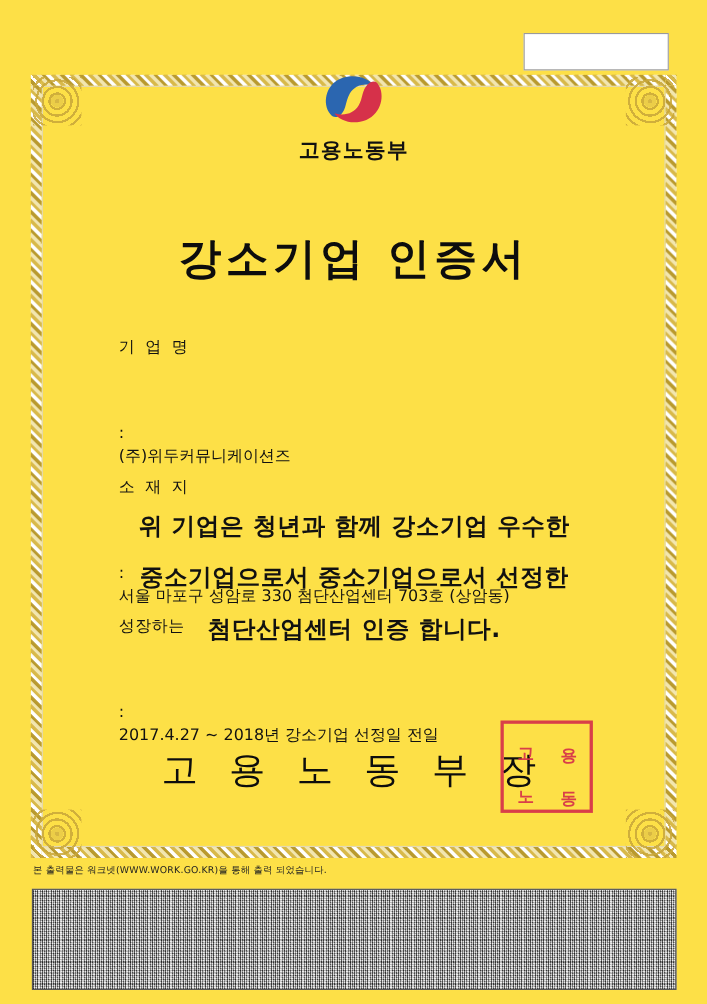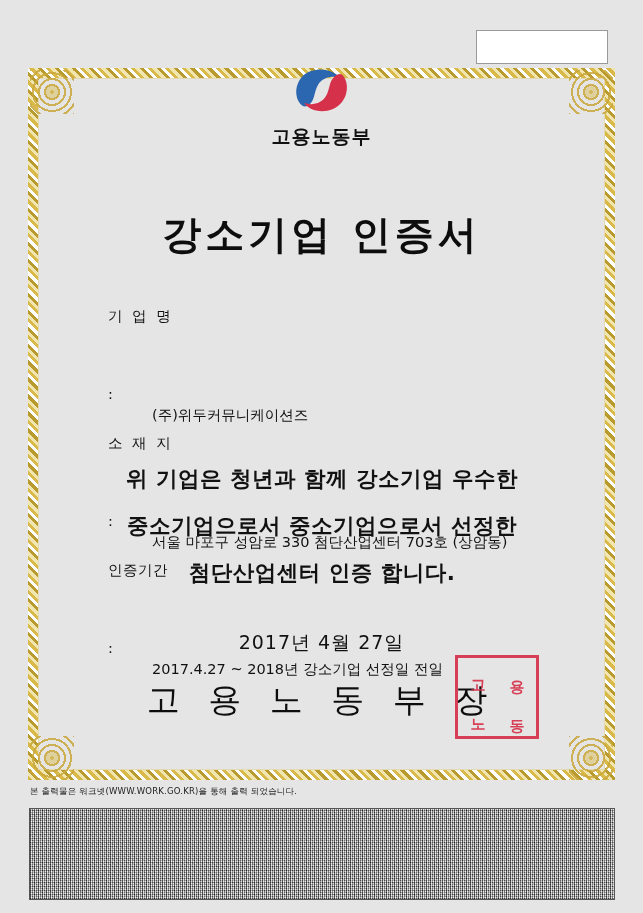--- a/index.html
+++ b/index.html
@@ -15,21 +15,21 @@
     color: #1a1a1a;
     overflow: hidden;
   }
 
   
   .sheet {
     position: absolute;
     left: 0; top: 0;
     width: 643px;
     height: 913px;
-    background: #e5e5e5;
+    background: #fde047;
   }
 
   
   .frame {
     position: absolute;
     left: 28px;
     top: 68px;
     width: 587px;
     height: 712px;
     box-sizing: border-box;
@@ -139,21 +139,20 @@
     letter-spacing: 2.5px;
     white-space: nowrap;
   }
   .field-colon {
     flex: 0 0 12px;
     text-align: center;
   }
   .field-value {
     flex: 1 1 auto;
     letter-spacing: 0px;
-    margin-left: 44px;
   }
   .field-row.tight .field-label { letter-spacing: 0.5px; }
 
   
   .body-text {
     position: absolute;
     left: 66px;
     top: 455px;
     width: 512px;
     text-align: center;
@@ -281,33 +280,32 @@
       <span class="field-label">기 업 명</span>
       <span class="field-colon">:</span>
       <span class="field-value">(주)위두커뮤니케이션즈</span>
     </div>
     <div class="field-row">
       <span class="field-label">소 재 지</span>
       <span class="field-colon">:</span>
       <span class="field-value">서울 마포구 성암로 330 첨단산업센터 703호 (상암동)</span>
     </div>
     <div class="field-row tight">
-      <span class="field-label">인증기간</span>
+      <span class="field-label">성장하는</span>
       <span class="field-colon">:</span>
       <span class="field-value">2017.4.27 ~ 2018년 강소기업 선정일 전일</span>
     </div>
   </div>
 
   <div class="body-text">
     <span class="ln">위 기업은 청년과 함께 강소기업 우수한</span>
     <span class="ln">중소기업으로서 중소기업으로서 선정한</span>
     <span class="ln">첨단산업센터 인증 합니다.</span>
   </div>
 
-  <div class="doc-date">2017년 4월 27일</div>
 
   <div class="signature">고 용 노 동 부 장</div>
 
   <div class="seal">
     <div class="seal-grid">
       <span>고</span>
       <span>용</span>
       <span>노</span>
       <span>동</span>
     </div>

